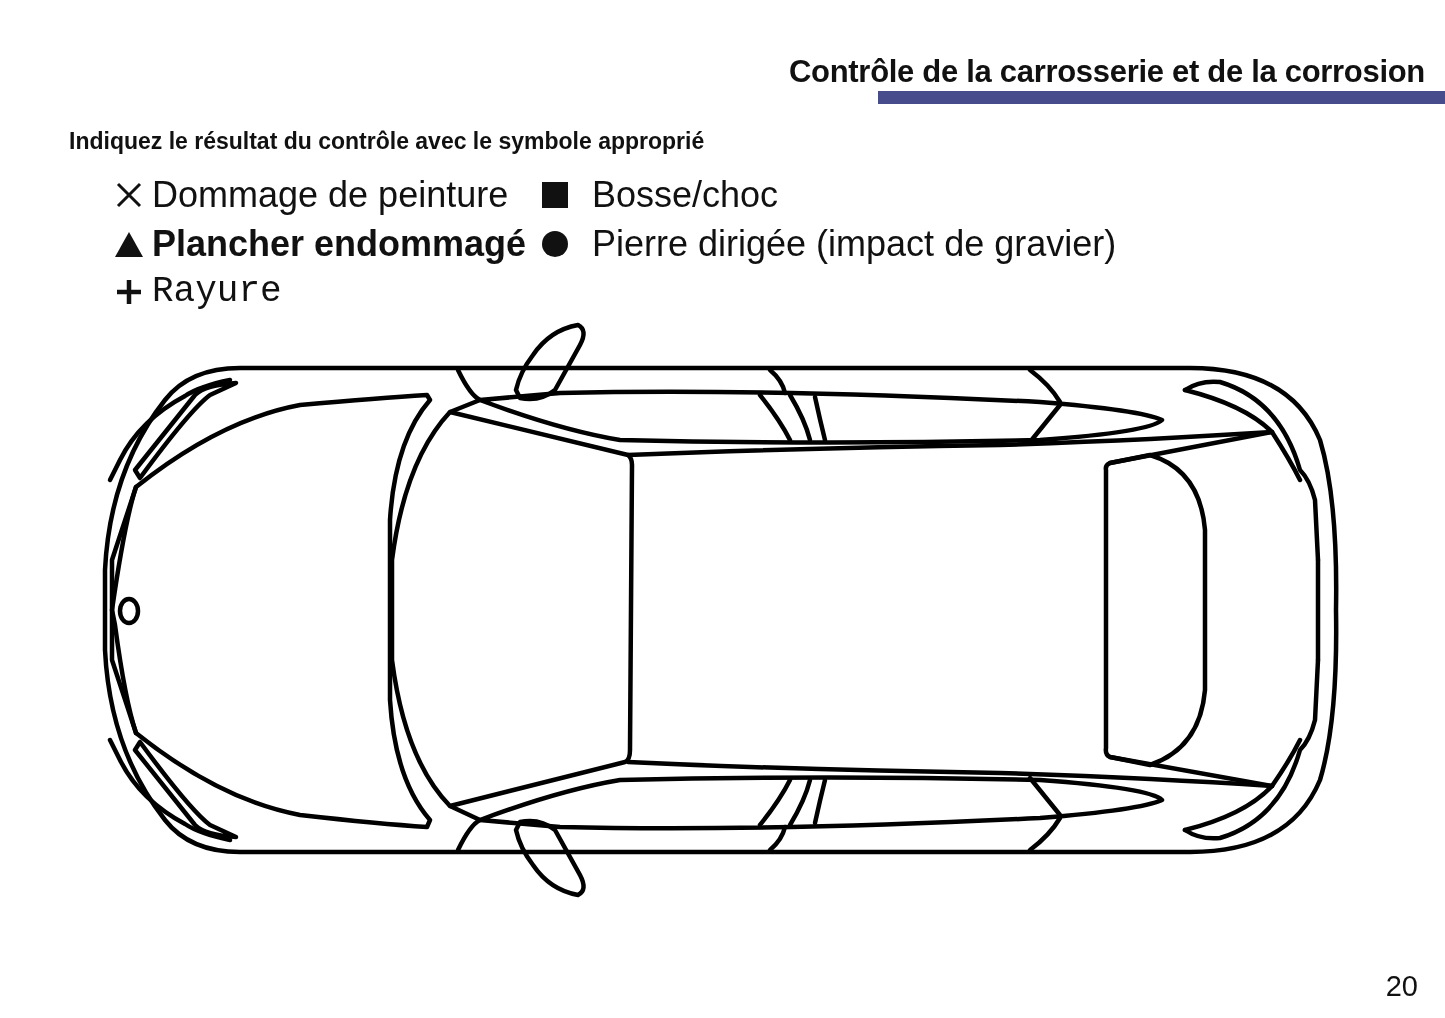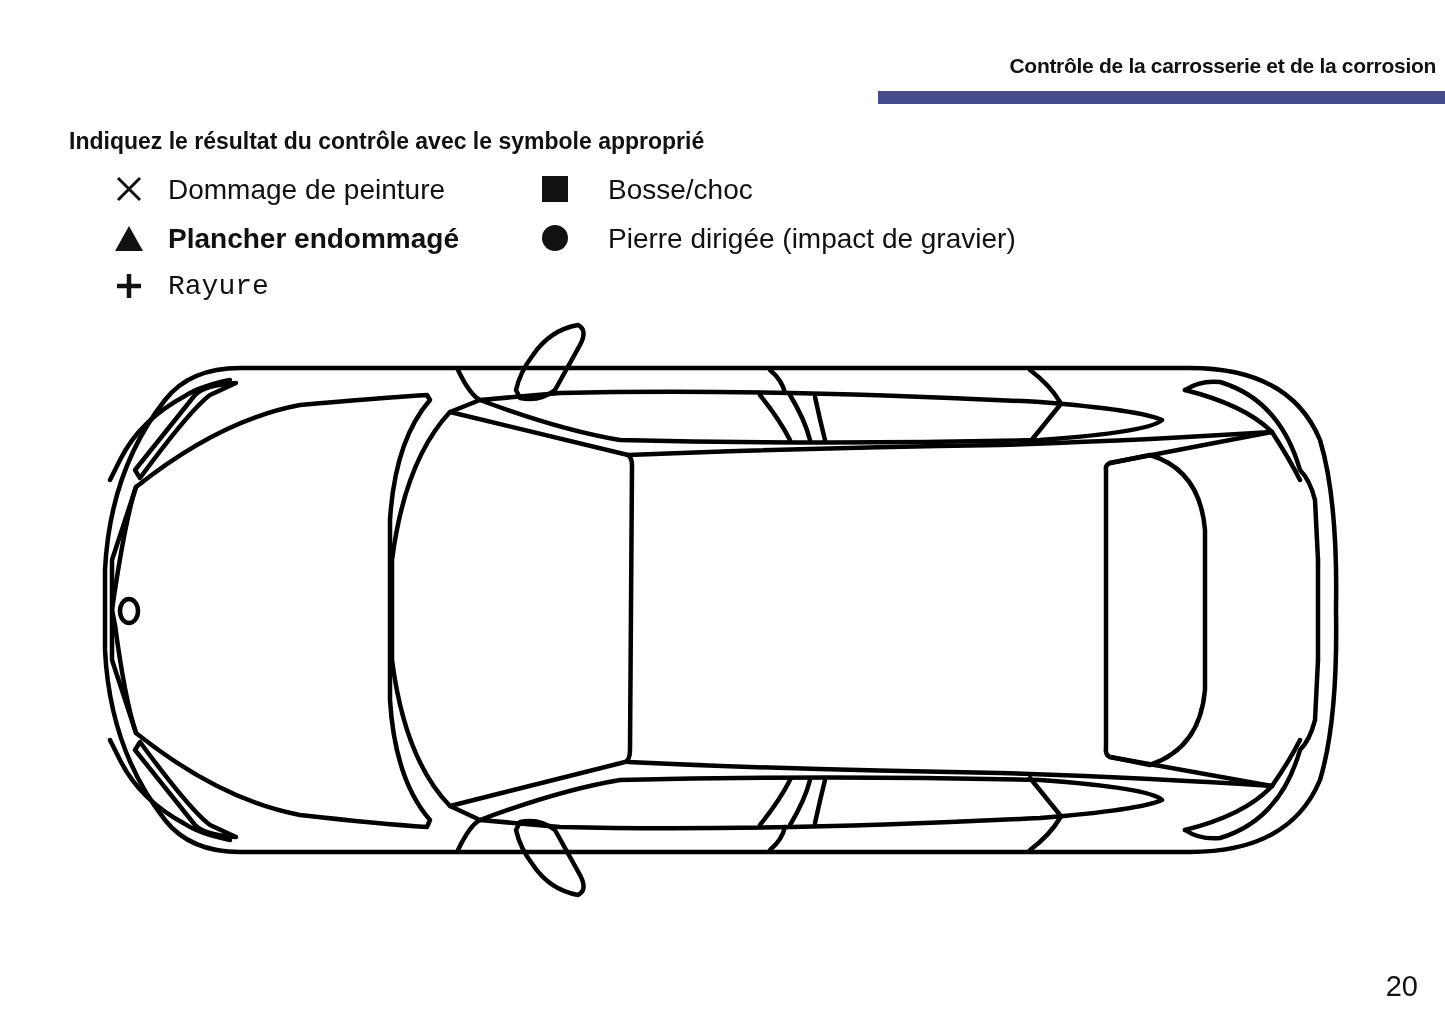--- a/index.html
+++ b/index.html
@@ -1,22 +1,22 @@
 <!DOCTYPE html>
 <html><head>
   <meta charset="utf-8">
   <style>
     html, body { margin: 0; padding: 0; background: #ffffff; }
     body { width: 1445px; height: 1018px; position: relative; overflow: hidden;
            font-family: "Liberation Sans", sans-serif; color: #111111; }
-    .title { position: absolute; right: 9px; top: 54px; font-size: 21px; font-weight: bold;
+    .title { position: absolute; right: 20px; top: 54px; font-size: 31px; font-weight: bold;
              letter-spacing: -0.3px; white-space: nowrap; }
     .title-bar { position: absolute; left: 878px; top: 91px; width: 567px; height: 13px; }
     .instruction { position: absolute; left: 69px; top: 128px; font-size: 23px; font-weight: bold; white-space: nowrap; }
-    .legend-item { position: absolute; display: flex; font-size: 28px; white-space: nowrap; gap: 16px; }
+    .legend-item { position: absolute; display: flex; align-items: center; font-size: 36px; white-space: nowrap; }
     .legend-item .sym { width: 30px; height: 30px; display: flex; align-items: center; justify-content: center; }
     .legend-item .lbl { margin-left: 8px; }
     .legend-item.right .lbl { margin-left: 22px; }
     .car { position: absolute; left: 0; top: 0; width: 1445px; height: 1018px; }
     .page-num { position: absolute; right: 27px; top: 970px; font-size: 29px; }
   </style>
 </head>
 <body>
 
 <div class="title">Contrôle de la carrosserie et de la corrosion</div>

